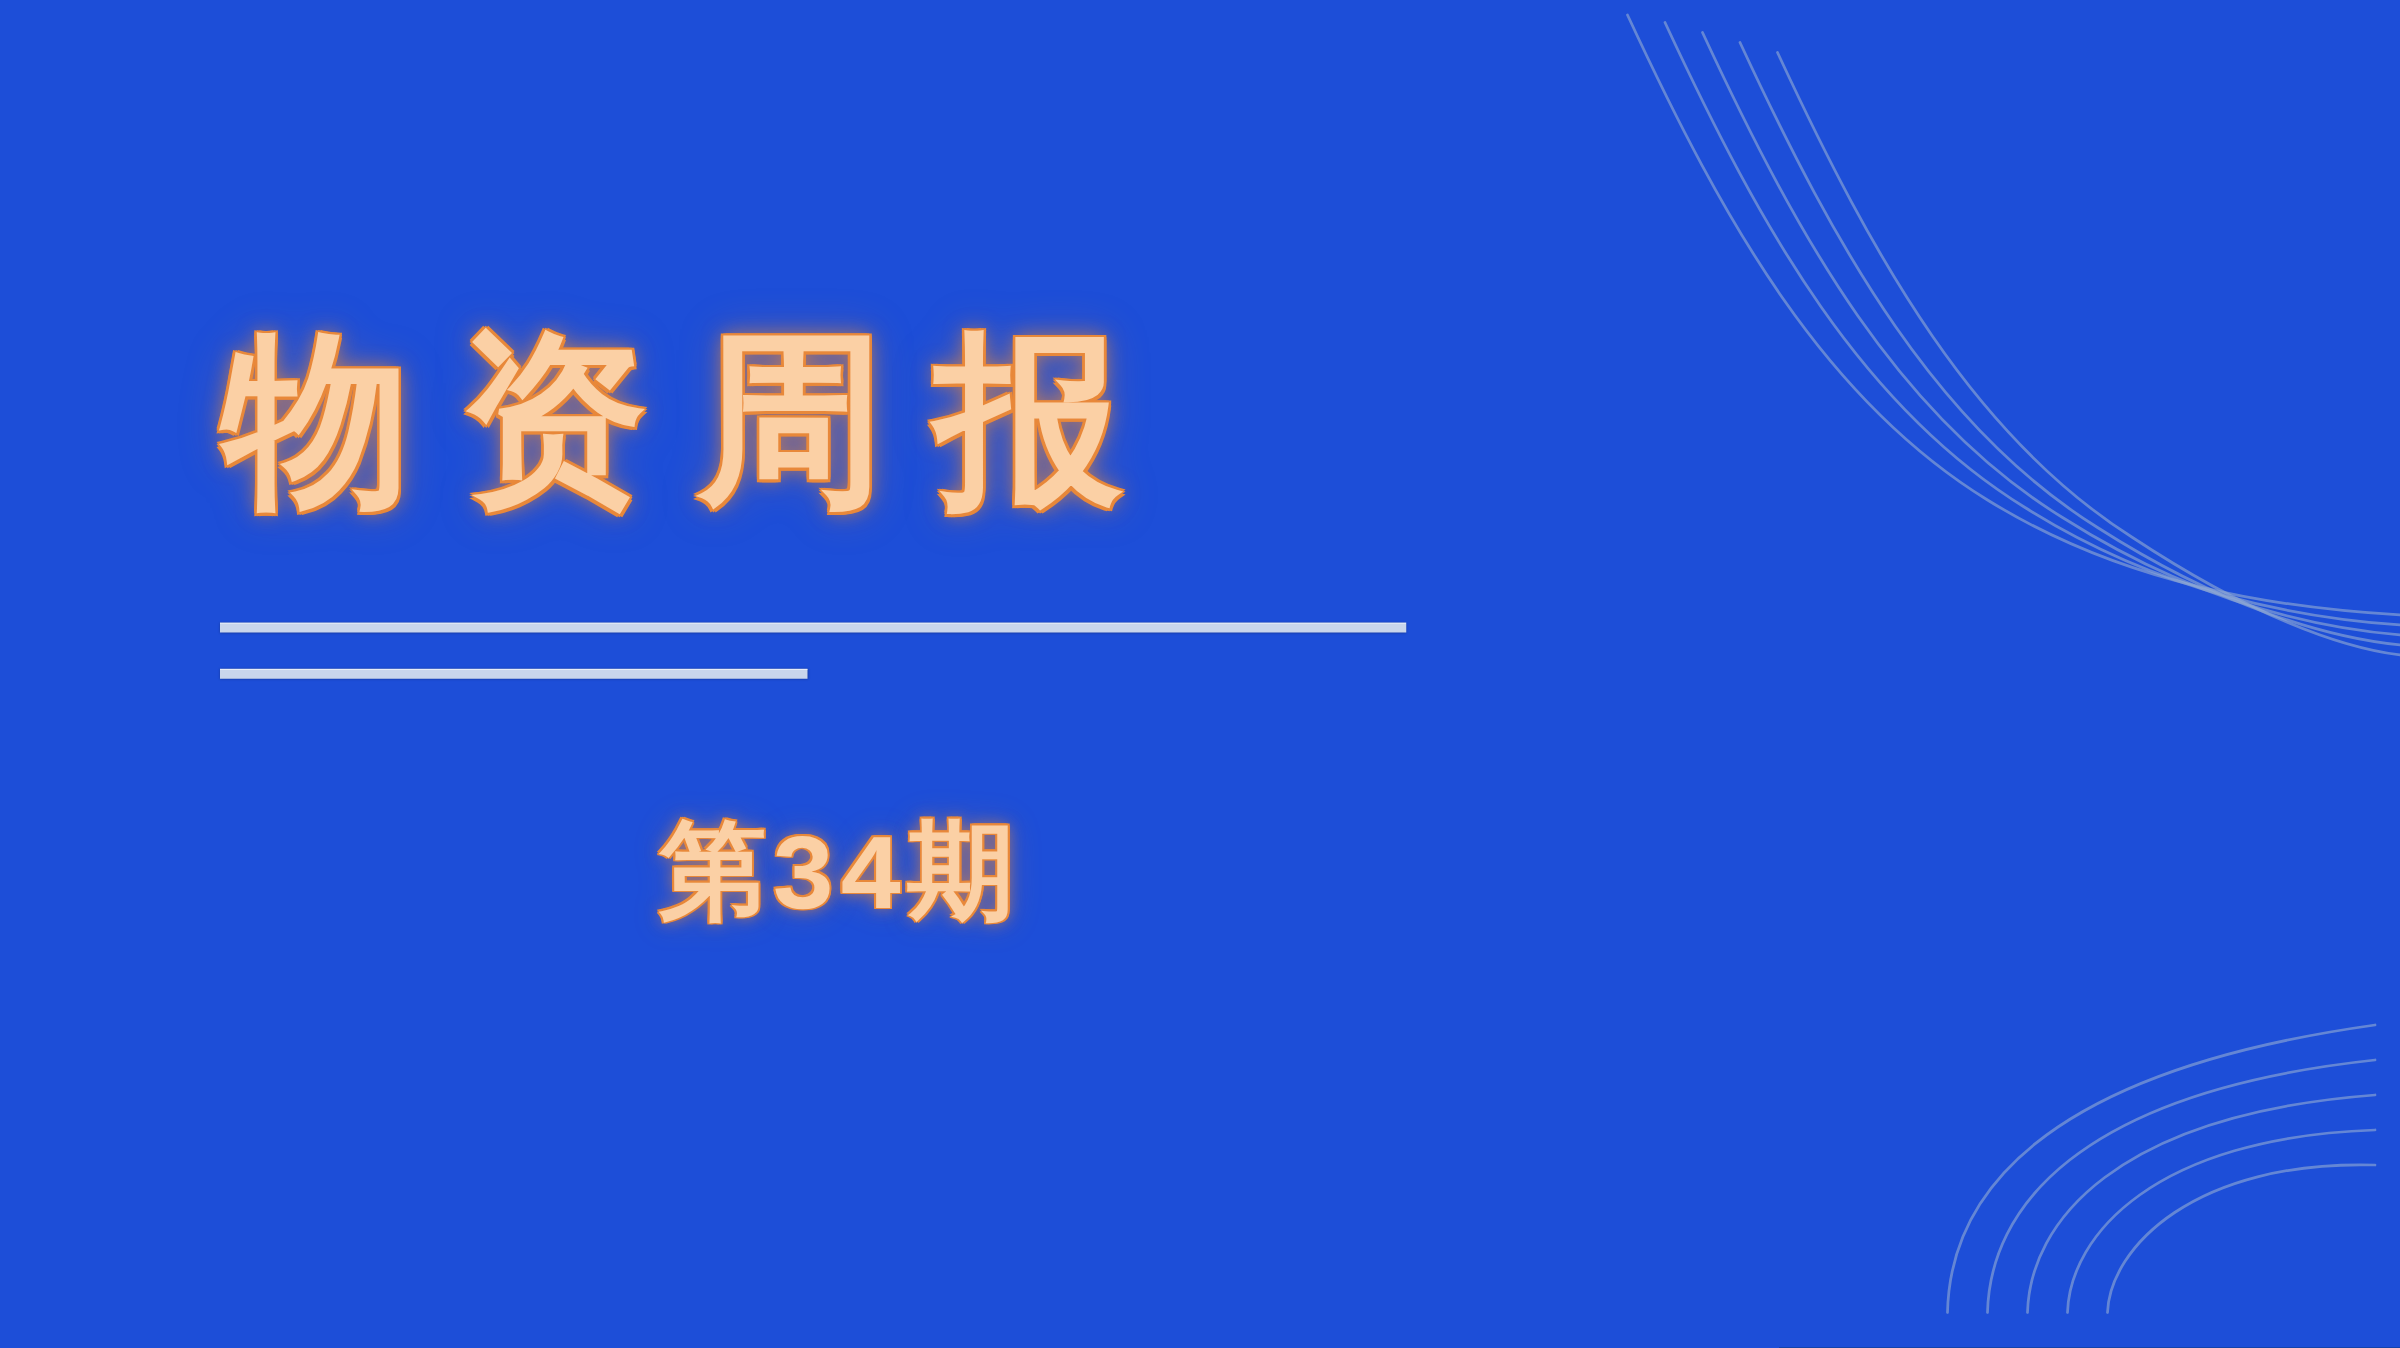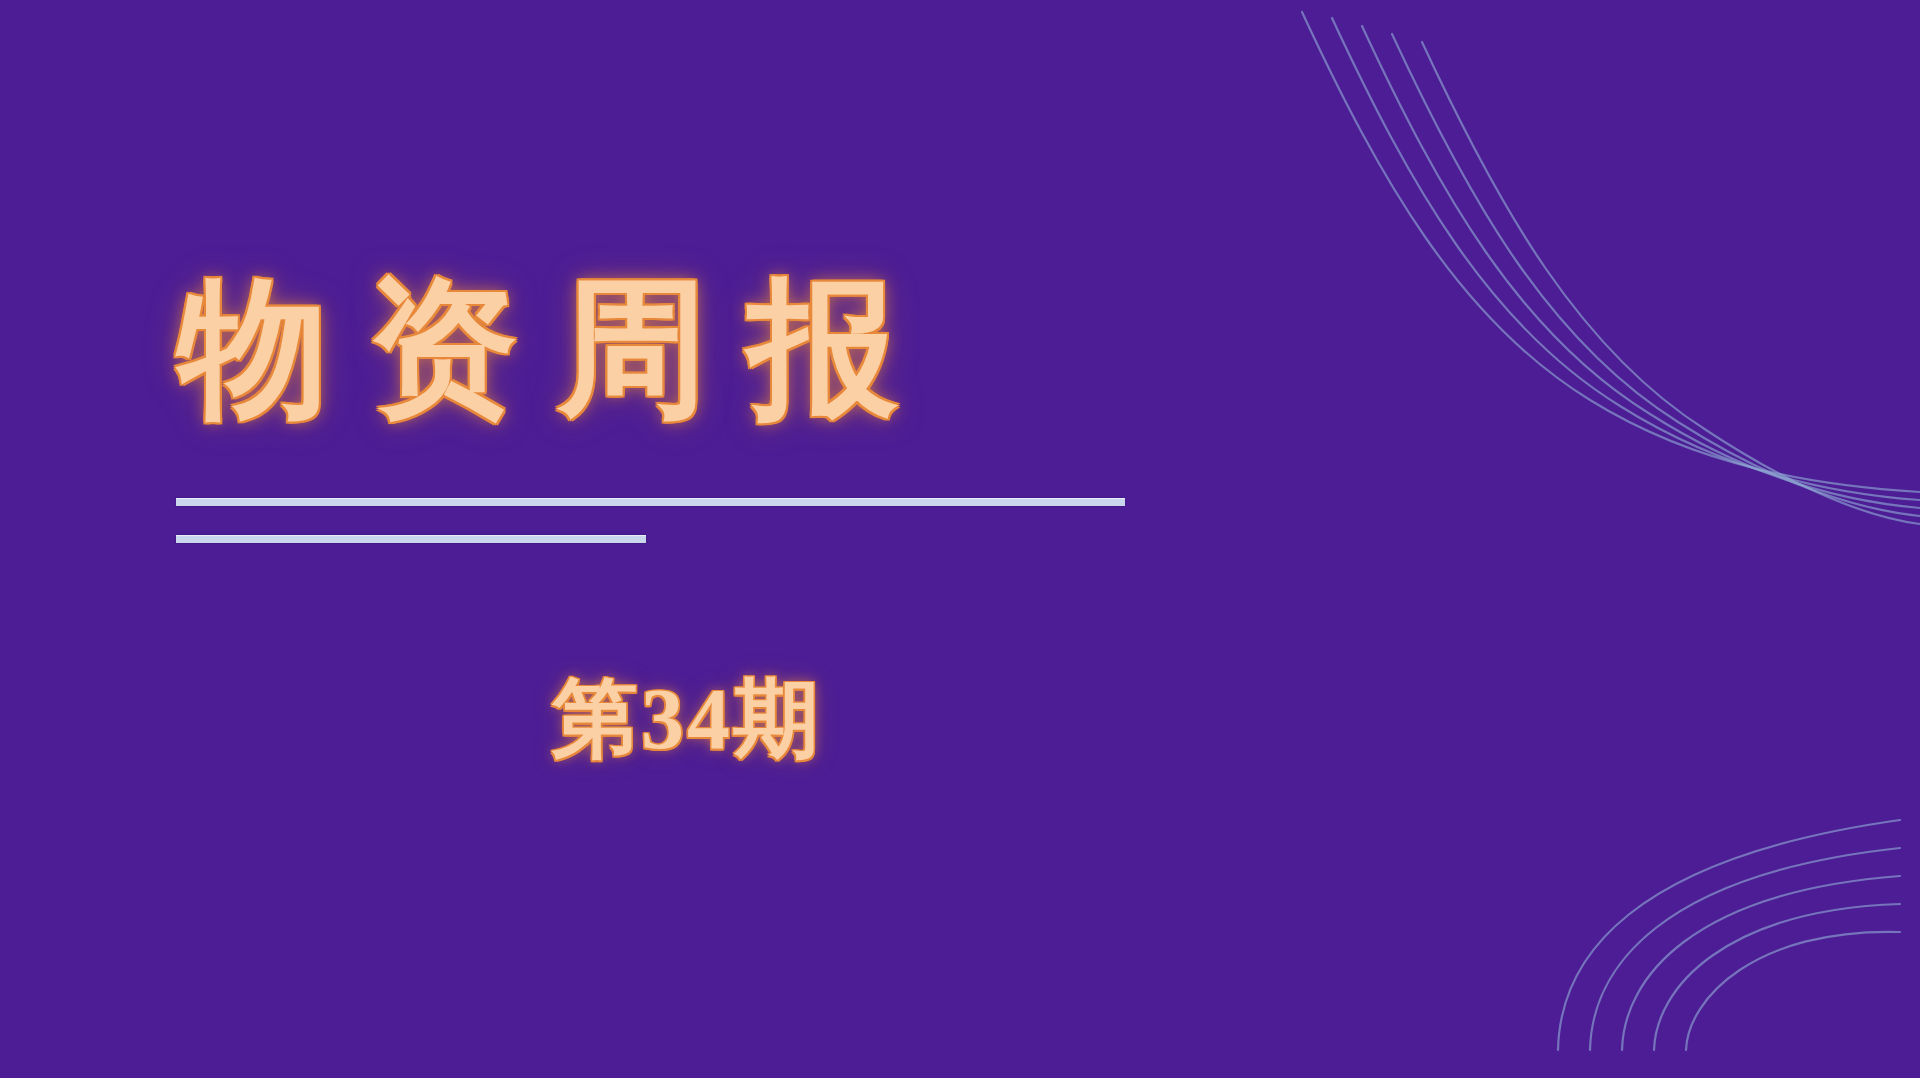--- a/index.html
+++ b/index.html
@@ -7,22 +7,22 @@
     margin: 0;
     padding: 0;
     background: #0d3d87;
   }
 
   #slide {
     position: relative;
     width: 1920px;
     height: 1078px;
     overflow: hidden;
-    background-color: #4c1d95;
-    font-family: Liberation Serif, serif;
+    background-color: #1d4ed8;
+    font-family: Liberation Mono, monospace;
     -webkit-font-smoothing: antialiased;
   }
 
   
   .deco {
     position: absolute;
     pointer-events: none;
   }
   #deco-top-right {
     top: 0;
@@ -112,21 +112,21 @@
       -1.5px  0    0 #e8883a,
        1.5px  0    0 #e8883a,
        0    -1.5px 0 #e8883a,
        0     1.5px 0 #e8883a,
       -1.5px -1.5px 0 #e8883a,
        1.5px -1.5px 0 #e8883a,
       -1.5px  1.5px 0 #e8883a,
        1.5px  1.5px 0 #e8883a,
        0 0 12px rgba(232,136,58,.72),
        0 0 26px rgba(232,136,58,.32);
-    margin: 16px;
+    margin: 0;
   }
 </style>
 </head>
 <body>
 
 <div id="slide">
 
   <svg id="deco-top-right" class="deco" viewBox="0 0 660 570" preserveAspectRatio="none">
     <path d="M 42 12  C 120 180, 200 320, 330 400  C 440 468, 560 486, 660 492"></path>
     <path d="M 72 18  C 150 186, 230 326, 360 406  C 468 474, 576 494, 660 500"></path>

